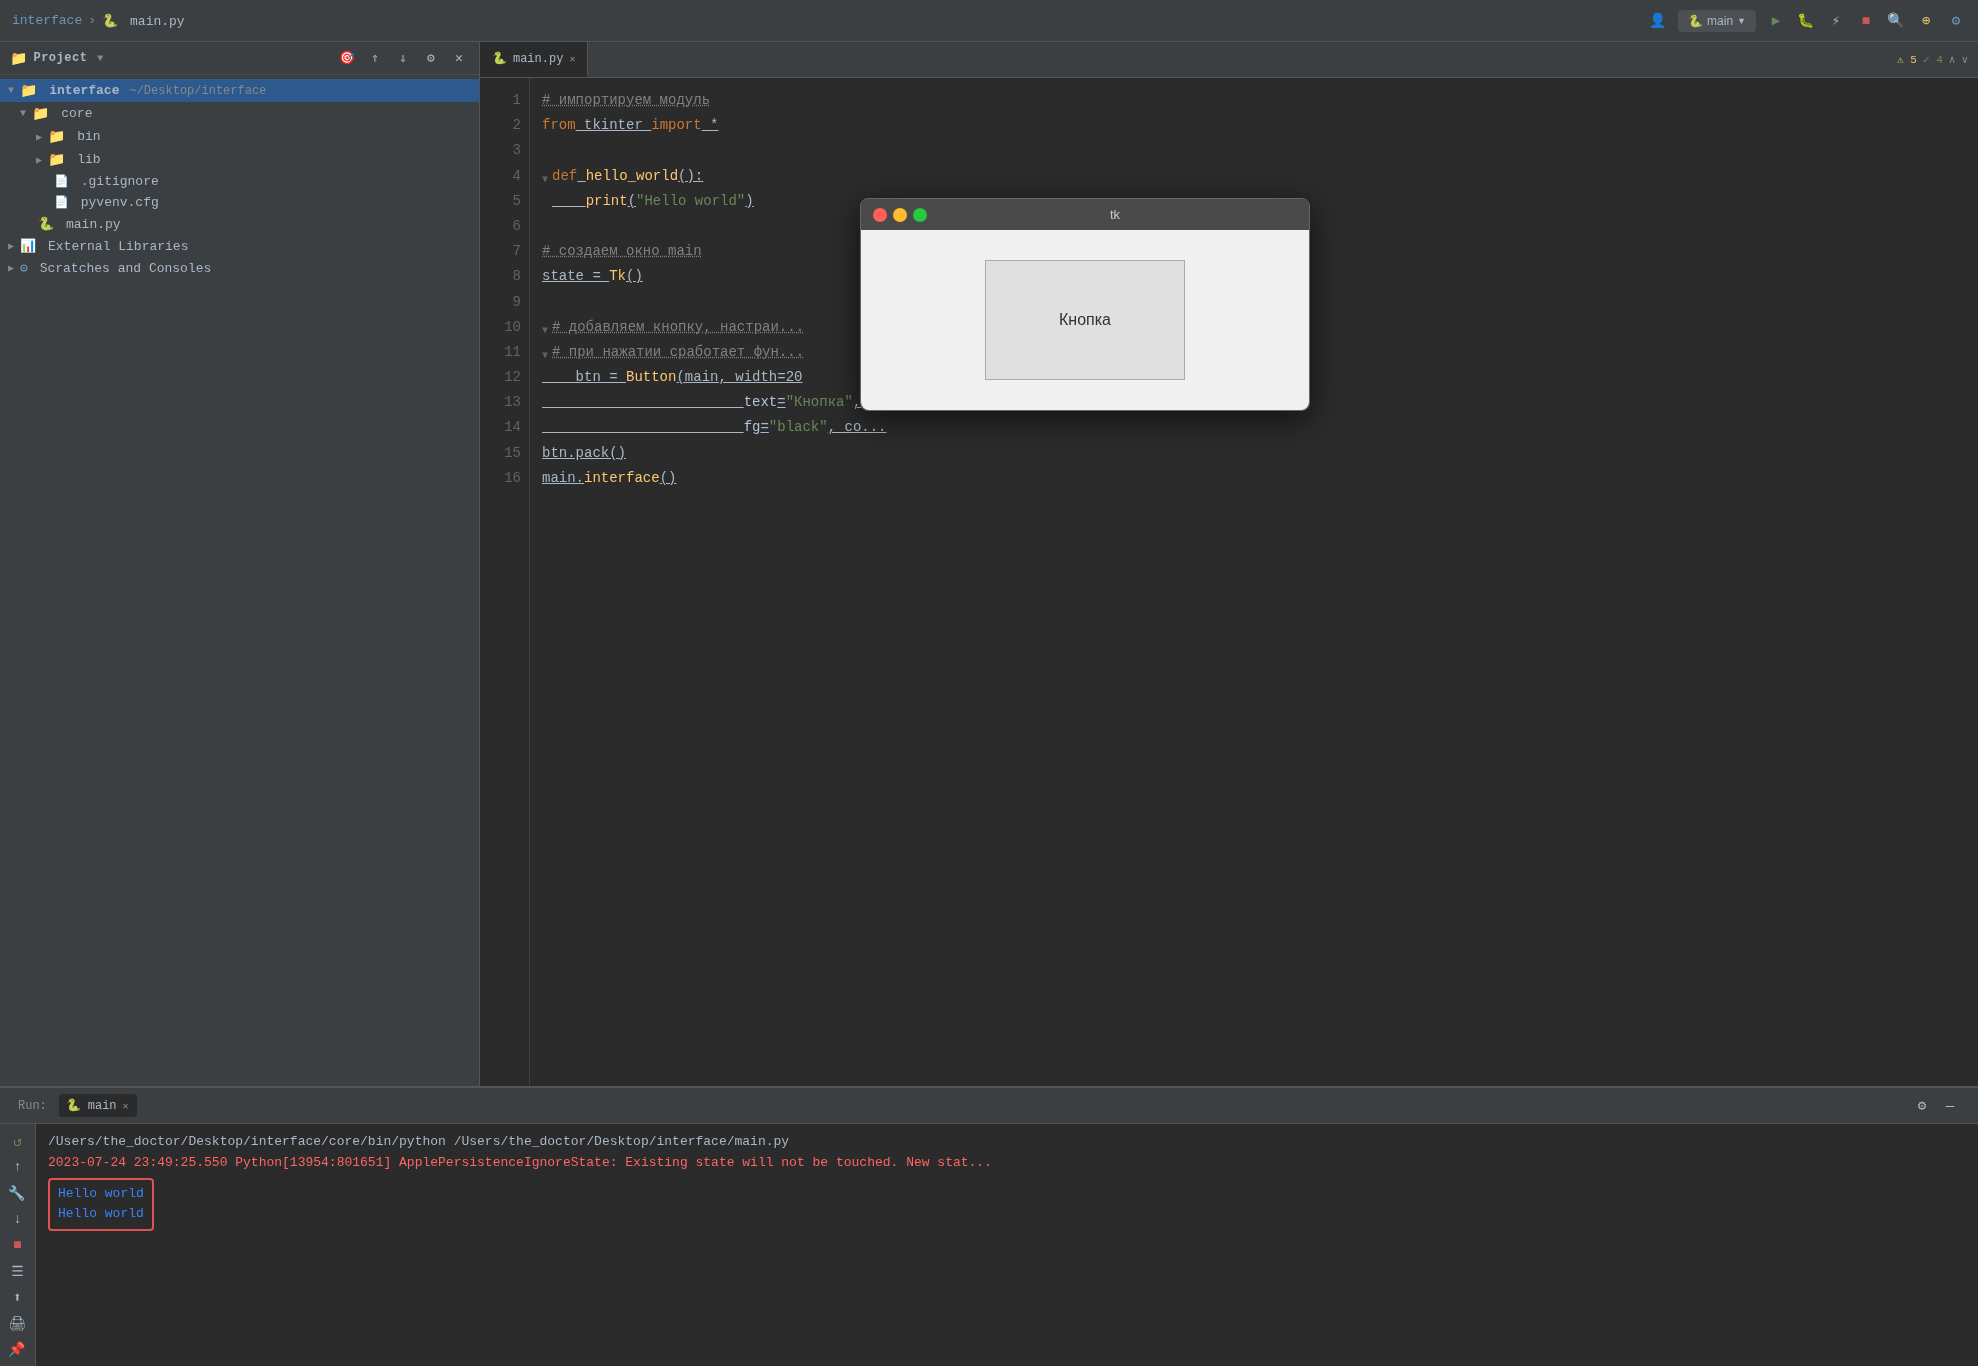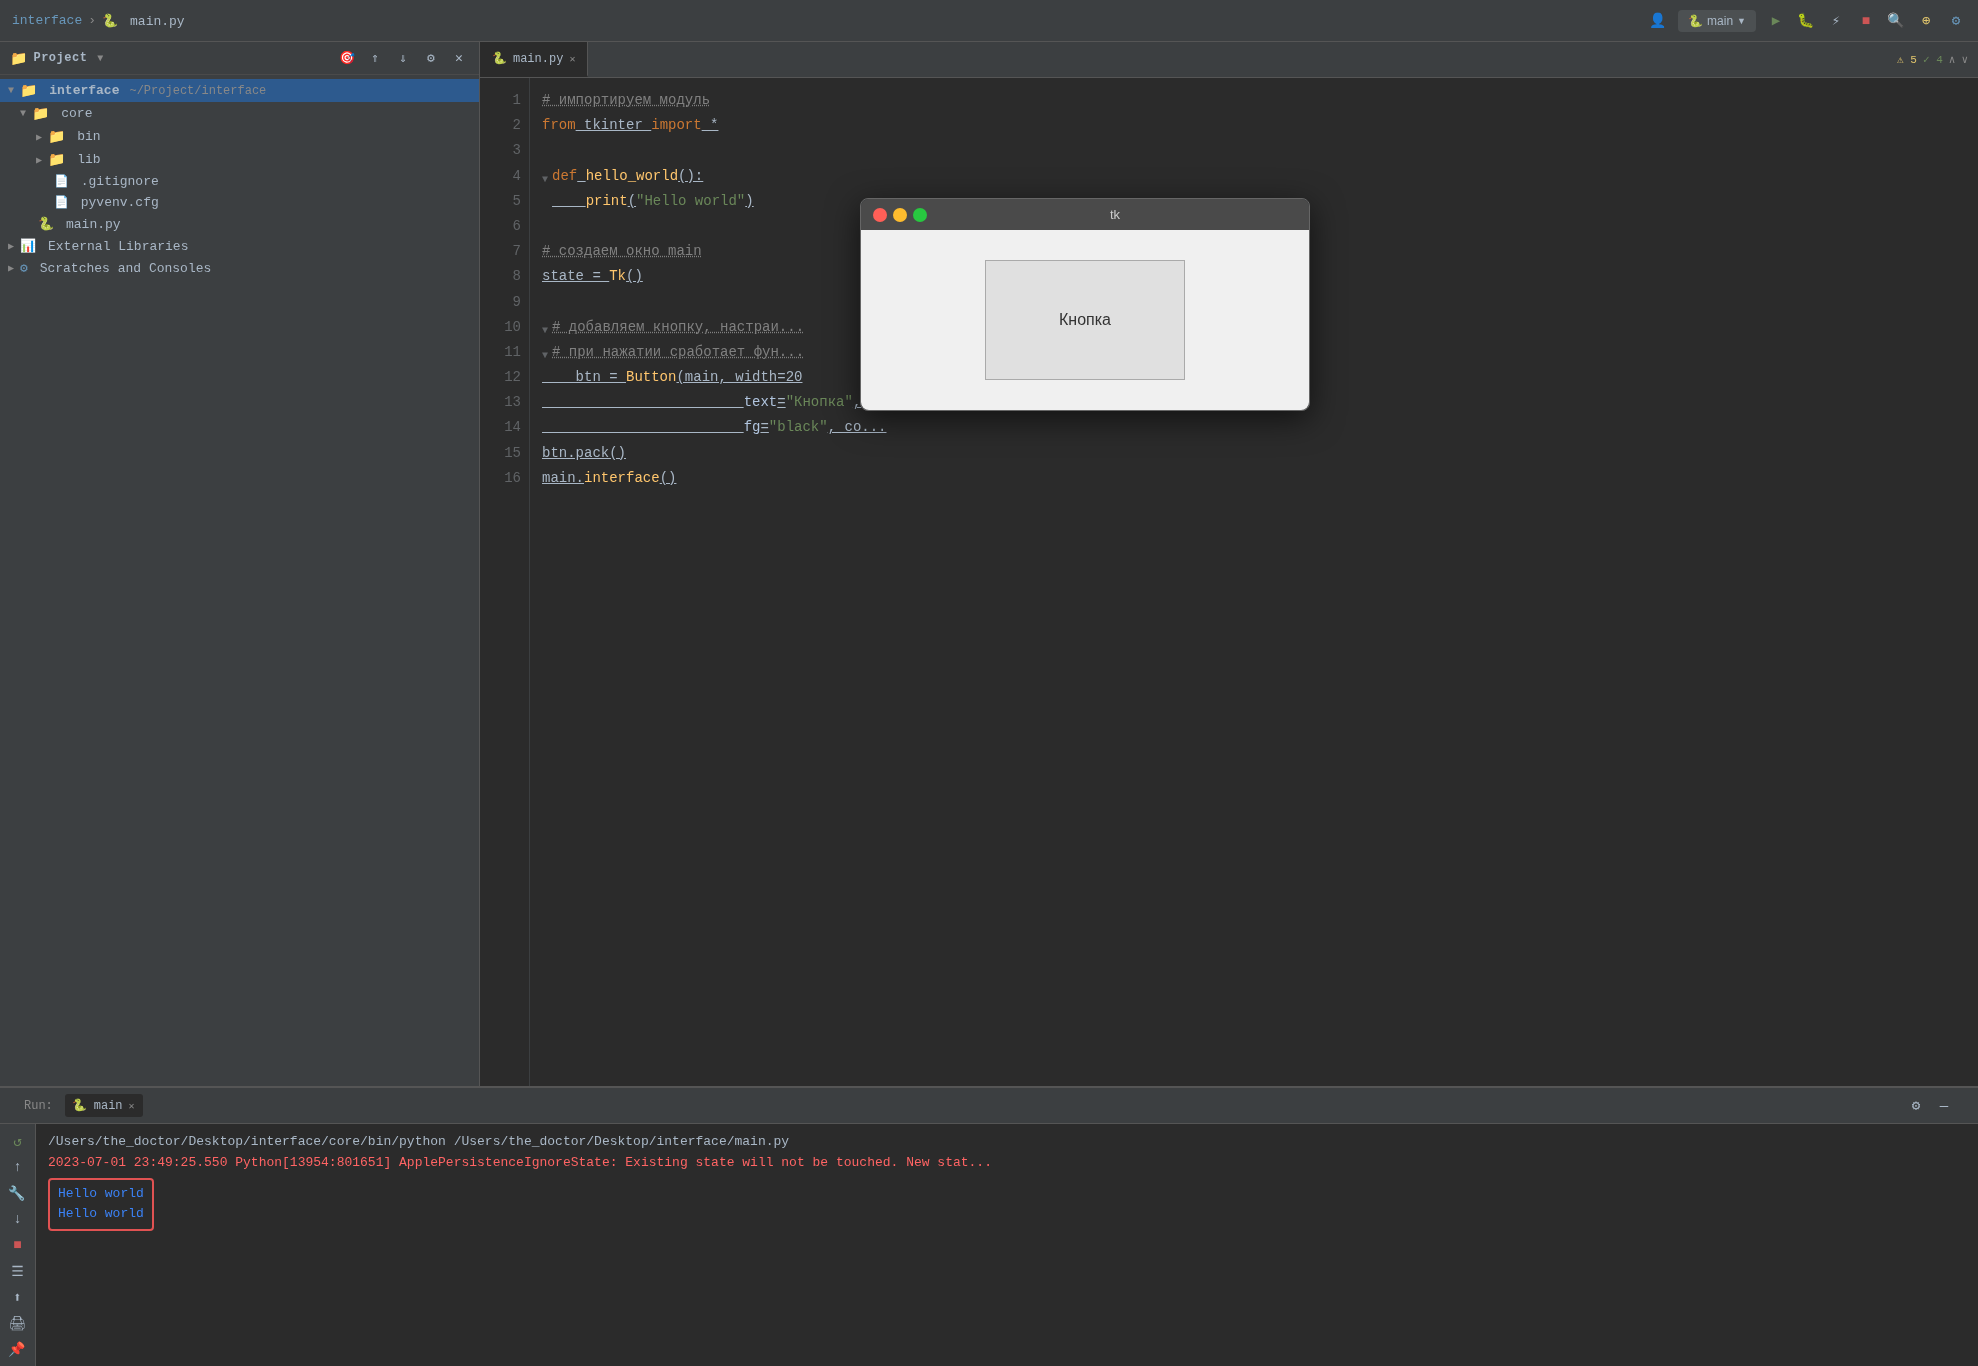--- a/index.html
+++ b/index.html
@@ -268,21 +268,21 @@
       background: #2b2b2b;
       border-top: 2px solid #555;
       display: flex;
       flex-direction: column;
     }
     .bottom-tabs {
       display: flex;
       align-items: center;
       background: #3c3f41;
       height: 36px;
-      padding: 0 24px;
+      padding: 0 18px;
       gap: 8px;
       border-bottom: 1px solid #555;
     }
     .run-label {
       font-size: 12px;
       color: #888;
       margin-right: 4px;
     }
     .run-tab {
       display: flex;
@@ -392,21 +392,21 @@
         <span class="toolbar-icon" style="font-size:13px;">⚙</span>
         <span class="toolbar-icon" style="font-size:13px;">✕</span>
       </div>
     </div>
     <div class="sidebar-content">
 
       <div class="tree-item active">
         <span class="chevron">▼</span>
         <span class="folder-icon">📁</span>
         <span style="font-weight:bold;">&nbsp;interface</span>
-        <span style="color:#888;font-size:12px;margin-left:6px;">~/Project/interface</span>
+        <span style="color:#888;font-size:12px;margin-left:6px;">~/Desktop/interface</span>
       </div>
 
       <div class="tree-item tree-indent-1">
         <span class="chevron">▼</span>
         <span class="folder-icon">📁</span>
         <span>&nbsp;core</span>
       </div>
 
       <div class="tree-item tree-indent-2">
         <span class="chevron">▶</span>
@@ -560,21 +560,21 @@
       <div class="bottom-icon">⬆</div>
       <div class="bottom-icon">🖨</div>
       <div class="bottom-icon">📌</div>
     </div>
 
     <div class="console-area">
       <div class="console-cmd">
         <span>/Users/the_doctor/Desktop/interface/core/bin/python /Users/the_doctor/Desktop/interface/main.py</span>
       </div>
       <div class="console-err">
-        <span>2023-07-01 23:49:25.550 Python[13954:801651] ApplePersistenceIgnoreState: Existing state will not be touched. New stat...</span>
+        <span>2023-07-24 23:49:25.550 Python[13954:801651] ApplePersistenceIgnoreState: Existing state will not be touched. New stat...</span>
       </div>
       <div>
         <span class="console-highlight">
           <div class="console-out">Hello world</div>
           <div class="console-out">Hello world</div>
         </span>
       </div>
     </div>
   </div>
 </div>

